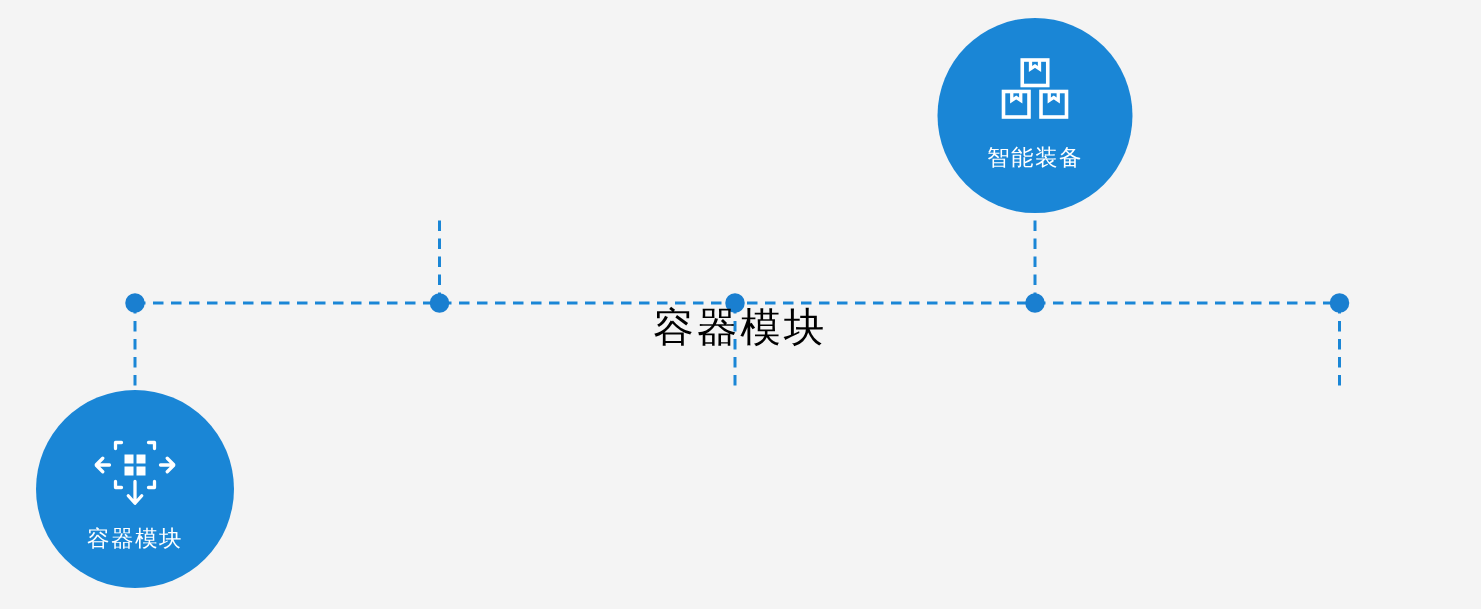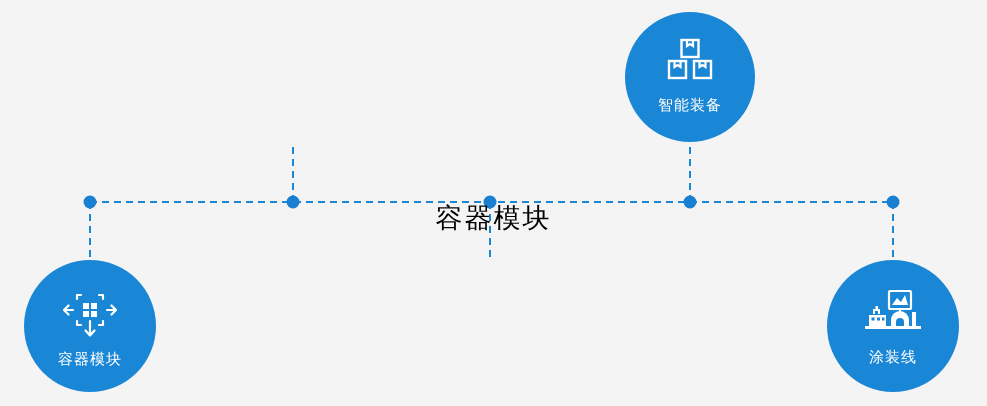--- a/index.html
+++ b/index.html
@@ -130,41 +130,14 @@
           <rect x="28" y="13" width="6" height="6"></rect>
           <rect x="20" y="21" width="6" height="6"></rect>
           <rect x="28" y="21" width="6" height="6"></rect>
         </g>
       </svg>
     </span>
     <span class="lbl">容器模块</span>
   </div>
 
 
-  <div class="node-circle bot-circle" style="left:827px; top:260px;">
-    <span class="ico">
-      <svg width="56" height="46" viewBox="0 0 56 46">
-
-        <rect x="24" y="1" width="22" height="18" rx="1.5" fill="none" stroke="#ffffff" stroke-width="2.2"></rect>
-        <path d="M27 15 L32 8 L36 12 L40 5 L43 15 Z" fill="#ffffff"></path>
-        <path d="M35 19 L35 24" stroke="#ffffff" stroke-width="2.2"></path>
-        <path d="M30 24 L40 24" stroke="#ffffff" stroke-width="2.2" stroke-linecap="round"></path>
-
-        <path d="M9 24 L9 20 L14 20 L14 24" fill="none" stroke="#ffffff" stroke-width="2"></path>
-        <rect x="10.5" y="16" width="2.5" height="4" fill="#ffffff"></rect>
-
-        <path d="M4 36 L4 25 L21 25 L21 36 Z" fill="#ffffff"></path>
-        <rect x="6.5" y="27.5" width="3" height="3" fill="#1a86d6"></rect>
-        <rect x="12" y="27.5" width="3" height="3" fill="#1a86d6"></rect>
-        <rect x="17" y="27.5" width="2.5" height="3" fill="#1a86d6"></rect>
-
-        <path d="M26 36 L26 30 A9 9 0 0 1 44 30 L44 36 Z" fill="#ffffff"></path>
-        <path d="M31 36 L31 32 A4 4 0 0 1 39 32 L39 36 Z" fill="#1a86d6"></path>
-
-        <rect x="47" y="22" width="4" height="14" fill="#ffffff"></rect>
-
-        <rect x="0" y="36" width="56" height="3" fill="#ffffff"></rect>
-      </svg>
-    </span>
-    <span class="lbl">涂装线</span>
-  </div>
 
 </div>
 
 </body></html>

